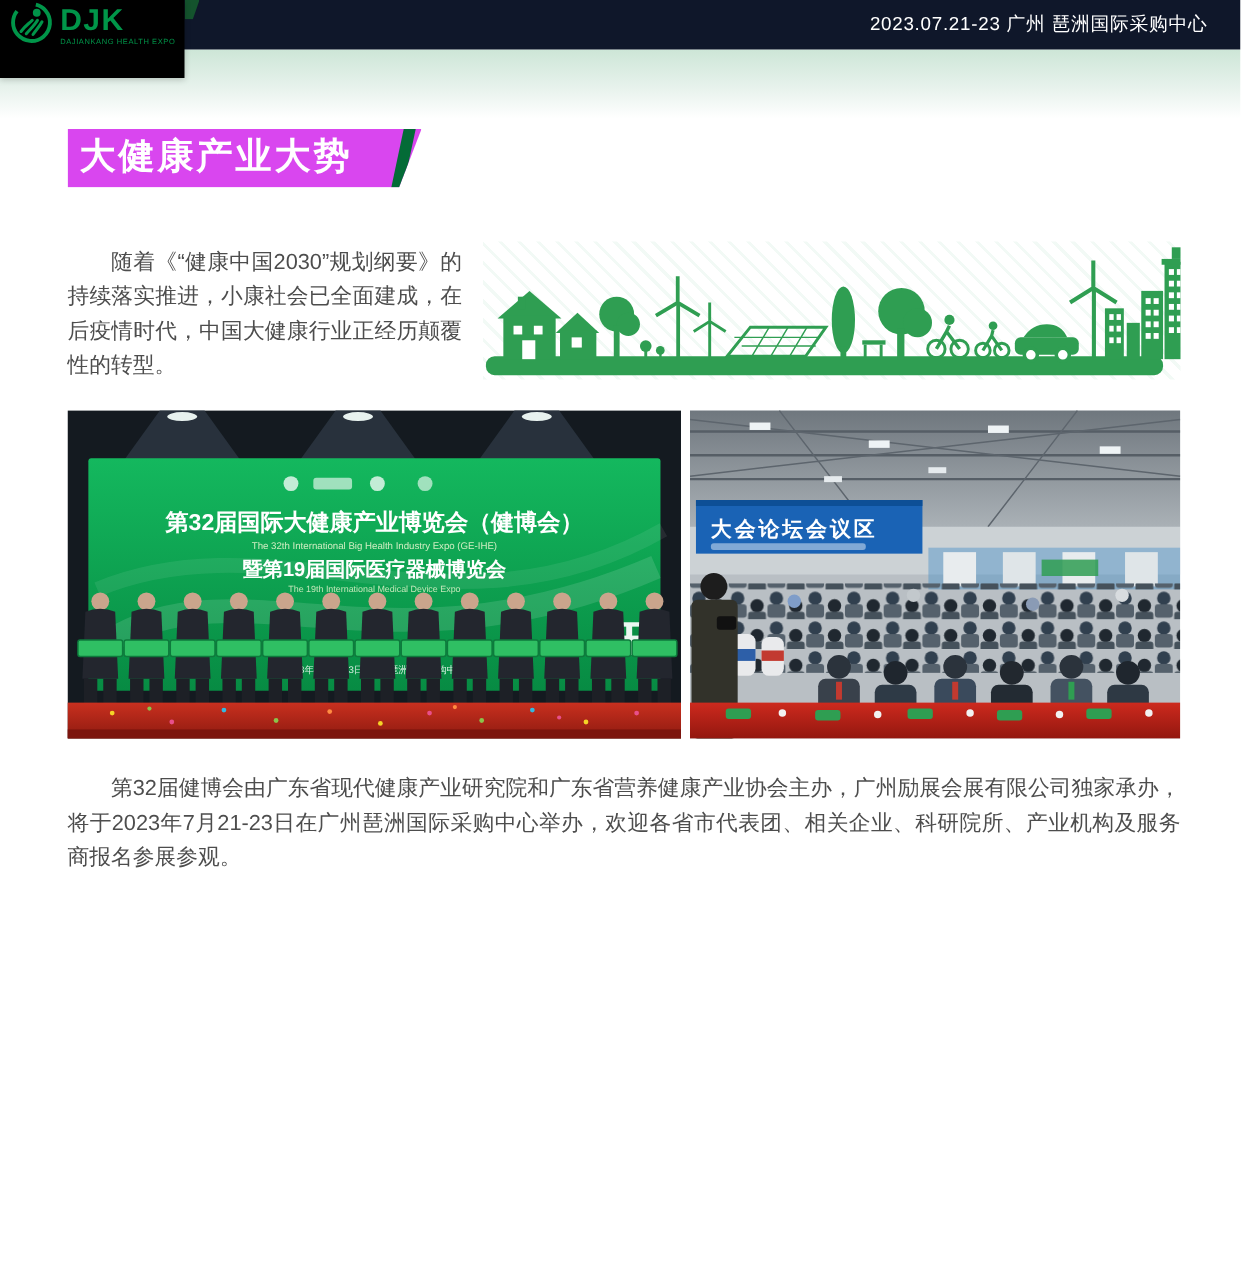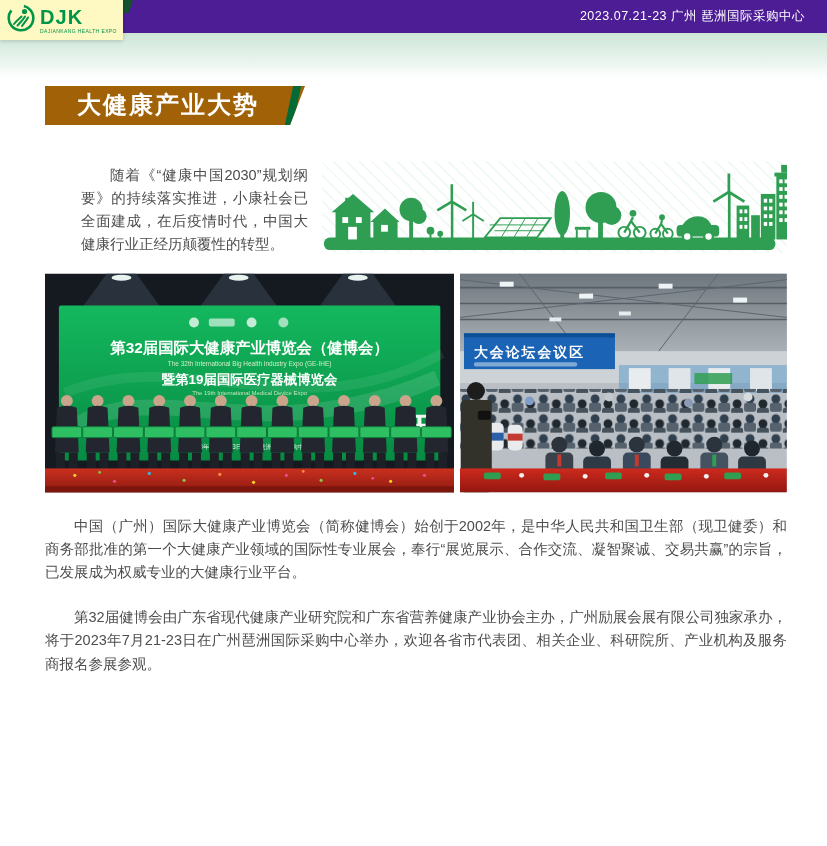--- a/index.html
+++ b/index.html
@@ -1,51 +1,51 @@
 <!DOCTYPE html>
 <html><head>
 <meta charset="utf-8">
 <style>
   html,body{margin:0;padding:0;background:#fff;}
   body{width:827px;height:846px;overflow:hidden;position:relative;
        font-family:"Liberation Sans","DejaVu Sans",sans-serif;color:#4d4d4d;}
 
   
-  .header-bar{position:relative;height:33px;background:#4c1d95;}
+  .header-bar{position:relative;height:33px;background:#0f172a;}
   .event-info{position:absolute;right:0;top:0;height:33px;line-height:33px;
       padding-right:22px;color:#fff;font-size:12.5px;letter-spacing:.5px;}
-  .logo-box{position:absolute;left:0;top:0;width:123px;height:40px;background:#fef9c3;
-      box-shadow:0 1px 4px rgba(0,0,0,.18);display:flex;align-items:center;
+  .logo-box{position:absolute;left:0;top:0;width:123px;height:52px;background:#000000;
+      box-shadow:0 1px 4px rgba(0,0,0,.18);display:flex;align-items:flex-start;
       justify-content:center;z-index:3;}
   .logo-notch{position:absolute;left:123px;top:0;width:10px;height:13px;
       background:#14532d;clip-path:polygon(0 0,100% 0,55% 100%,0 100%);z-index:2;}
   .logo-inner{display:flex;align-items:center;gap:4px;}
   .logo-texts{display:flex;flex-direction:column;line-height:1;}
   .logo-djk{font-size:20px;font-weight:bold;color:#009549;letter-spacing:1px;}
   .logo-tagline{font-size:5px;color:#009549;letter-spacing:.4px;margin-top:2px;white-space:nowrap;}
 
   .subbar{height:46px;background:linear-gradient(180deg,#cde6d7 0%,#e7f2ec 55%,#ffffff 100%);}
 
   
   main{padding:0 40px 0 45px;}
-  .sec-banner{display:inline-block;position:relative;background:#a16207;color:#fff;
+  .sec-banner{display:inline-block;position:relative;background:#d946ef;color:#fff;
       font-weight:bold;font-size:24px;letter-spacing:2px;line-height:1;
-      padding:7px 46px 8px 32px;
+      padding:7px 46px 8px 8px;
       clip-path:polygon(0 0,100% 0,calc(100% - 15px) 100%,0 100%);}
   .sec-banner::after{content:"";position:absolute;right:8px;top:0;bottom:0;width:8px;
       background:#046b37;transform:skewX(-12deg);}
   .banner1{margin-top:7px;}
   .banner2{margin-top:34px;}
 
   p.body-text{font-size:14.5px;line-height:1.6;text-indent:2em;margin:12px 0 0 0;
       text-align:justify;color:#4d4d4d;}
 
   .trend-row{display:flex;margin-top:16px;}
   .trend-row .col-text{width:263px;flex:none;}
-  .trend-row .col-text p{margin-top:3px;margin-left:36px;}
+  .trend-row .col-text p{margin-top:3px;}
   .eco-wrap{flex:1;margin-left:14px;height:92px;align-self:flex-start;
       background:repeating-linear-gradient(45deg,rgba(0,150,70,.05) 0 2px,rgba(255,255,255,0) 2px 9px);}
   .eco-wrap svg{width:100%;height:100%;display:block;}
 
   .photo-row{display:flex;gap:6px;margin-top:16px;}
   .photo-row svg{display:block;}
 
   .after-photos p.body-text{margin-top:22px;}
 </style>
 </head>
@@ -340,18 +340,17 @@
       <rect x="266" y="200" width="17" height="7" rx="2" fill="#2f9e52"></rect>
       <circle cx="62" cy="203" r="2.5" fill="#f2f2f2"></circle>
         <circle cx="126" cy="204" r="2.5" fill="#f2f2f2"></circle>
       <circle cx="188" cy="203" r="2.5" fill="#f2f2f2"></circle>
         <circle cx="248" cy="204" r="2.5" fill="#f2f2f2"></circle>
       <circle cx="308" cy="203" r="2.5" fill="#f2f2f2"></circle>
     </svg>
   </div>
 
   <div class="after-photos">
-    <p class="body-text">中国（广州）国际大健康产业博览会（简称健博会）始创于2002年，是中华人民共和国卫生部（现卫健委）和商务部批准的第一个大健康产业领域的国际性专业展会，奉行“展览展示、合作交流、凝智聚诚、交易共赢”的宗旨，已发展成为权威专业的大健康行业平台。</p>
     <p class="body-text">第32届健博会由广东省现代健康产业研究院和广东省营养健康产业协会主办，广州励展会展有限公司独家承办，将于2023年7月21-23日在广州琶洲国际采购中心举办，欢迎各省市代表团、相关企业、科研院所、产业机构及服务商报名参展参观。</p>
 
   </div>
 
 </main>
 
 </body></html>

